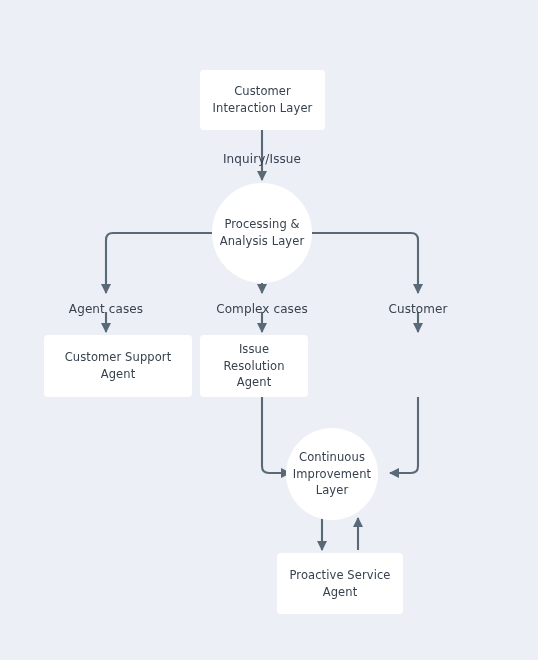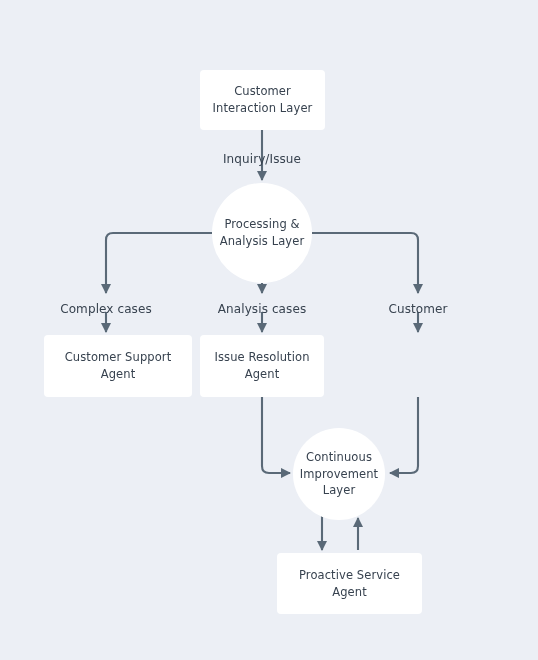--- a/index.html
+++ b/index.html
@@ -99,34 +99,34 @@
   </div>
 
   <div class="node circle" style="left:212px; top:183px; width:100px; height:100px;justify-content:center;">
     <span>Processing &amp; Analysis Layer</span>
   </div>
 
   <div class="node box" style="left:44px; top:335px; width:148px; height:62px;">
     <span>Customer Support Agent</span>
   </div>
 
-  <div class="node box" style="left:200px; top:335px; width:124px; height:62px;">
+  <div class="node box" style="left:200px; top:335px; width:108px; height:62px;">
     <span>Issue Resolution Agent</span>
   </div>
 
 
-  <div class="node circle" style="left:293px; top:428px; width:92px; height:92px;">
+  <div class="node circle" style="left:286px; top:428px; width:92px; height:92px;">
     <span>Continuous Improvement Layer</span>
   </div>
 
-  <div class="node box" style="left:277px; top:553px; width:145px; height:61px;">
+  <div class="node box" style="left:277px; top:553px; width:126px; height:61px;">
     <span>Proactive Service Agent</span>
   </div>
 
   <div class="edge-label" style="left:262px; top:152px;">Inquiry/Issue</div>
 
-  <div class="edge-label" style="left:106px; top:302px;">Complex cases</div>
+  <div class="edge-label" style="left:106px; top:302px;">Agent cases</div>
 
-  <div class="edge-label" style="left:262px; top:302px;">Analysis cases</div>
+  <div class="edge-label" style="left:262px; top:302px;">Complex cases</div>
 
   <div class="edge-label" style="left:418px; top:302px;">Customer</div>
 
 </div>
 
 </body></html>

